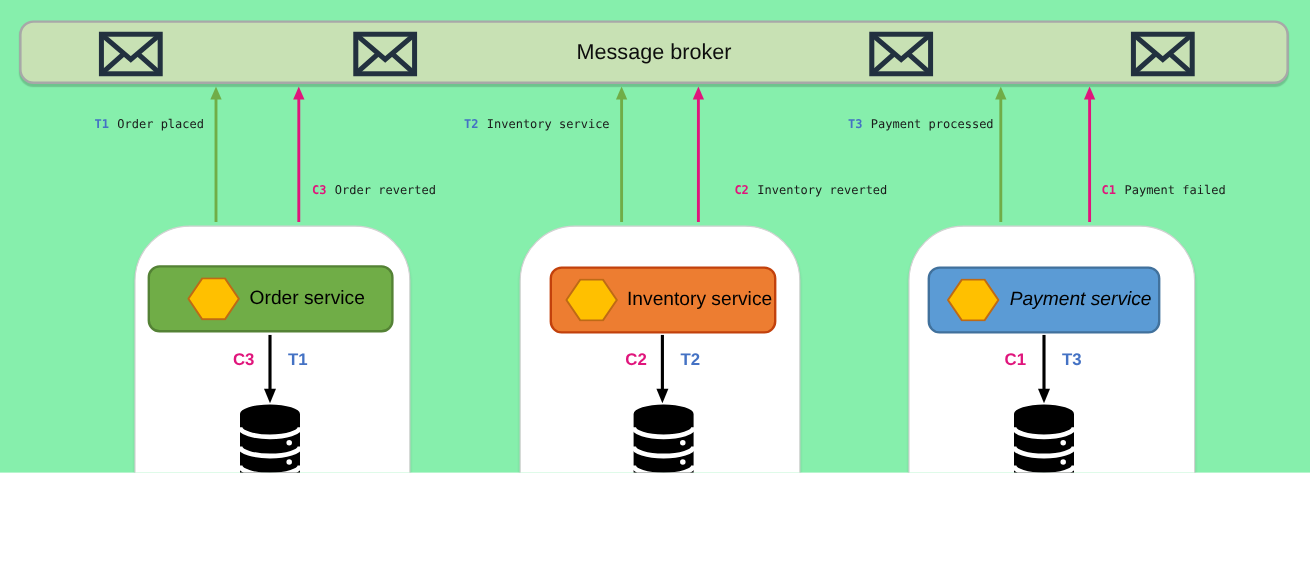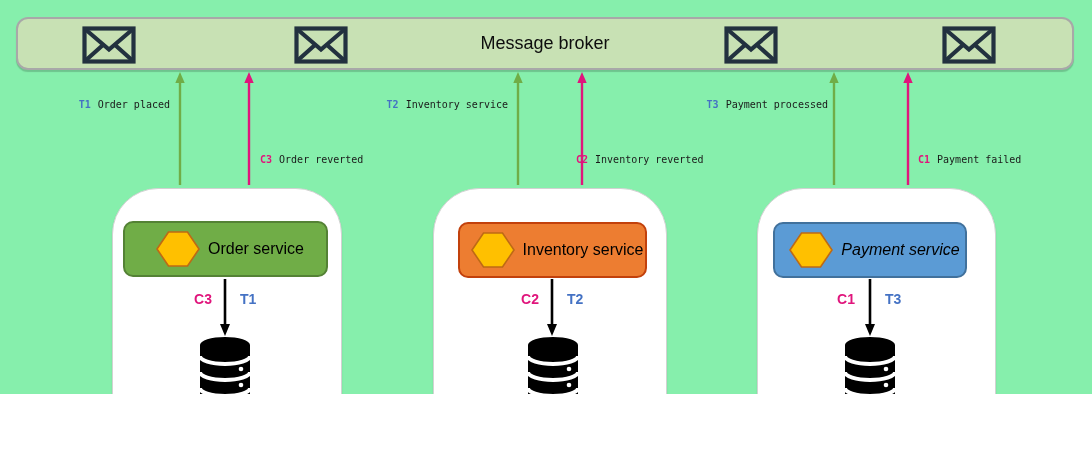--- a/index.html
+++ b/index.html
@@ -30,21 +30,21 @@
     position:absolute; font-family:"DejaVu Sans Mono", monospace;
     font-size:10px; color:#1a1a1a; white-space:nowrap; line-height:17px;
   }
   .flow-label .fid { font-weight:bold; margin-right:7px; }
   .fid-t { color:#4472C4; }
   .fid-c { color:#E0157C; }
   #lbl-t1 { top:96px;  right:922px; }
   #lbl-t2 { top:96px;  right:584px; }
   #lbl-t3 { top:96px;  right:264px; }
   #lbl-c3 { top:151px; left:260px; }
-  #lbl-c2 { top:151px; left:576px;text-align:right; }
+  #lbl-c2 { top:151px; left:612px;text-align:right; }
   #lbl-c1 { top:151px; left:918px; }
 
   
   .service-box {
     position:absolute; top:188px; height:254px; background:#ffffff;
     border:1.5px solid #d2d2d2; border-radius:46px; box-sizing:border-box;
     box-shadow:0 2px 2px rgba(0,0,0,0.10);
   }
   #box-order     { left:112px; width:230px; }
   #box-inventory { left:433px; width:234px; }

